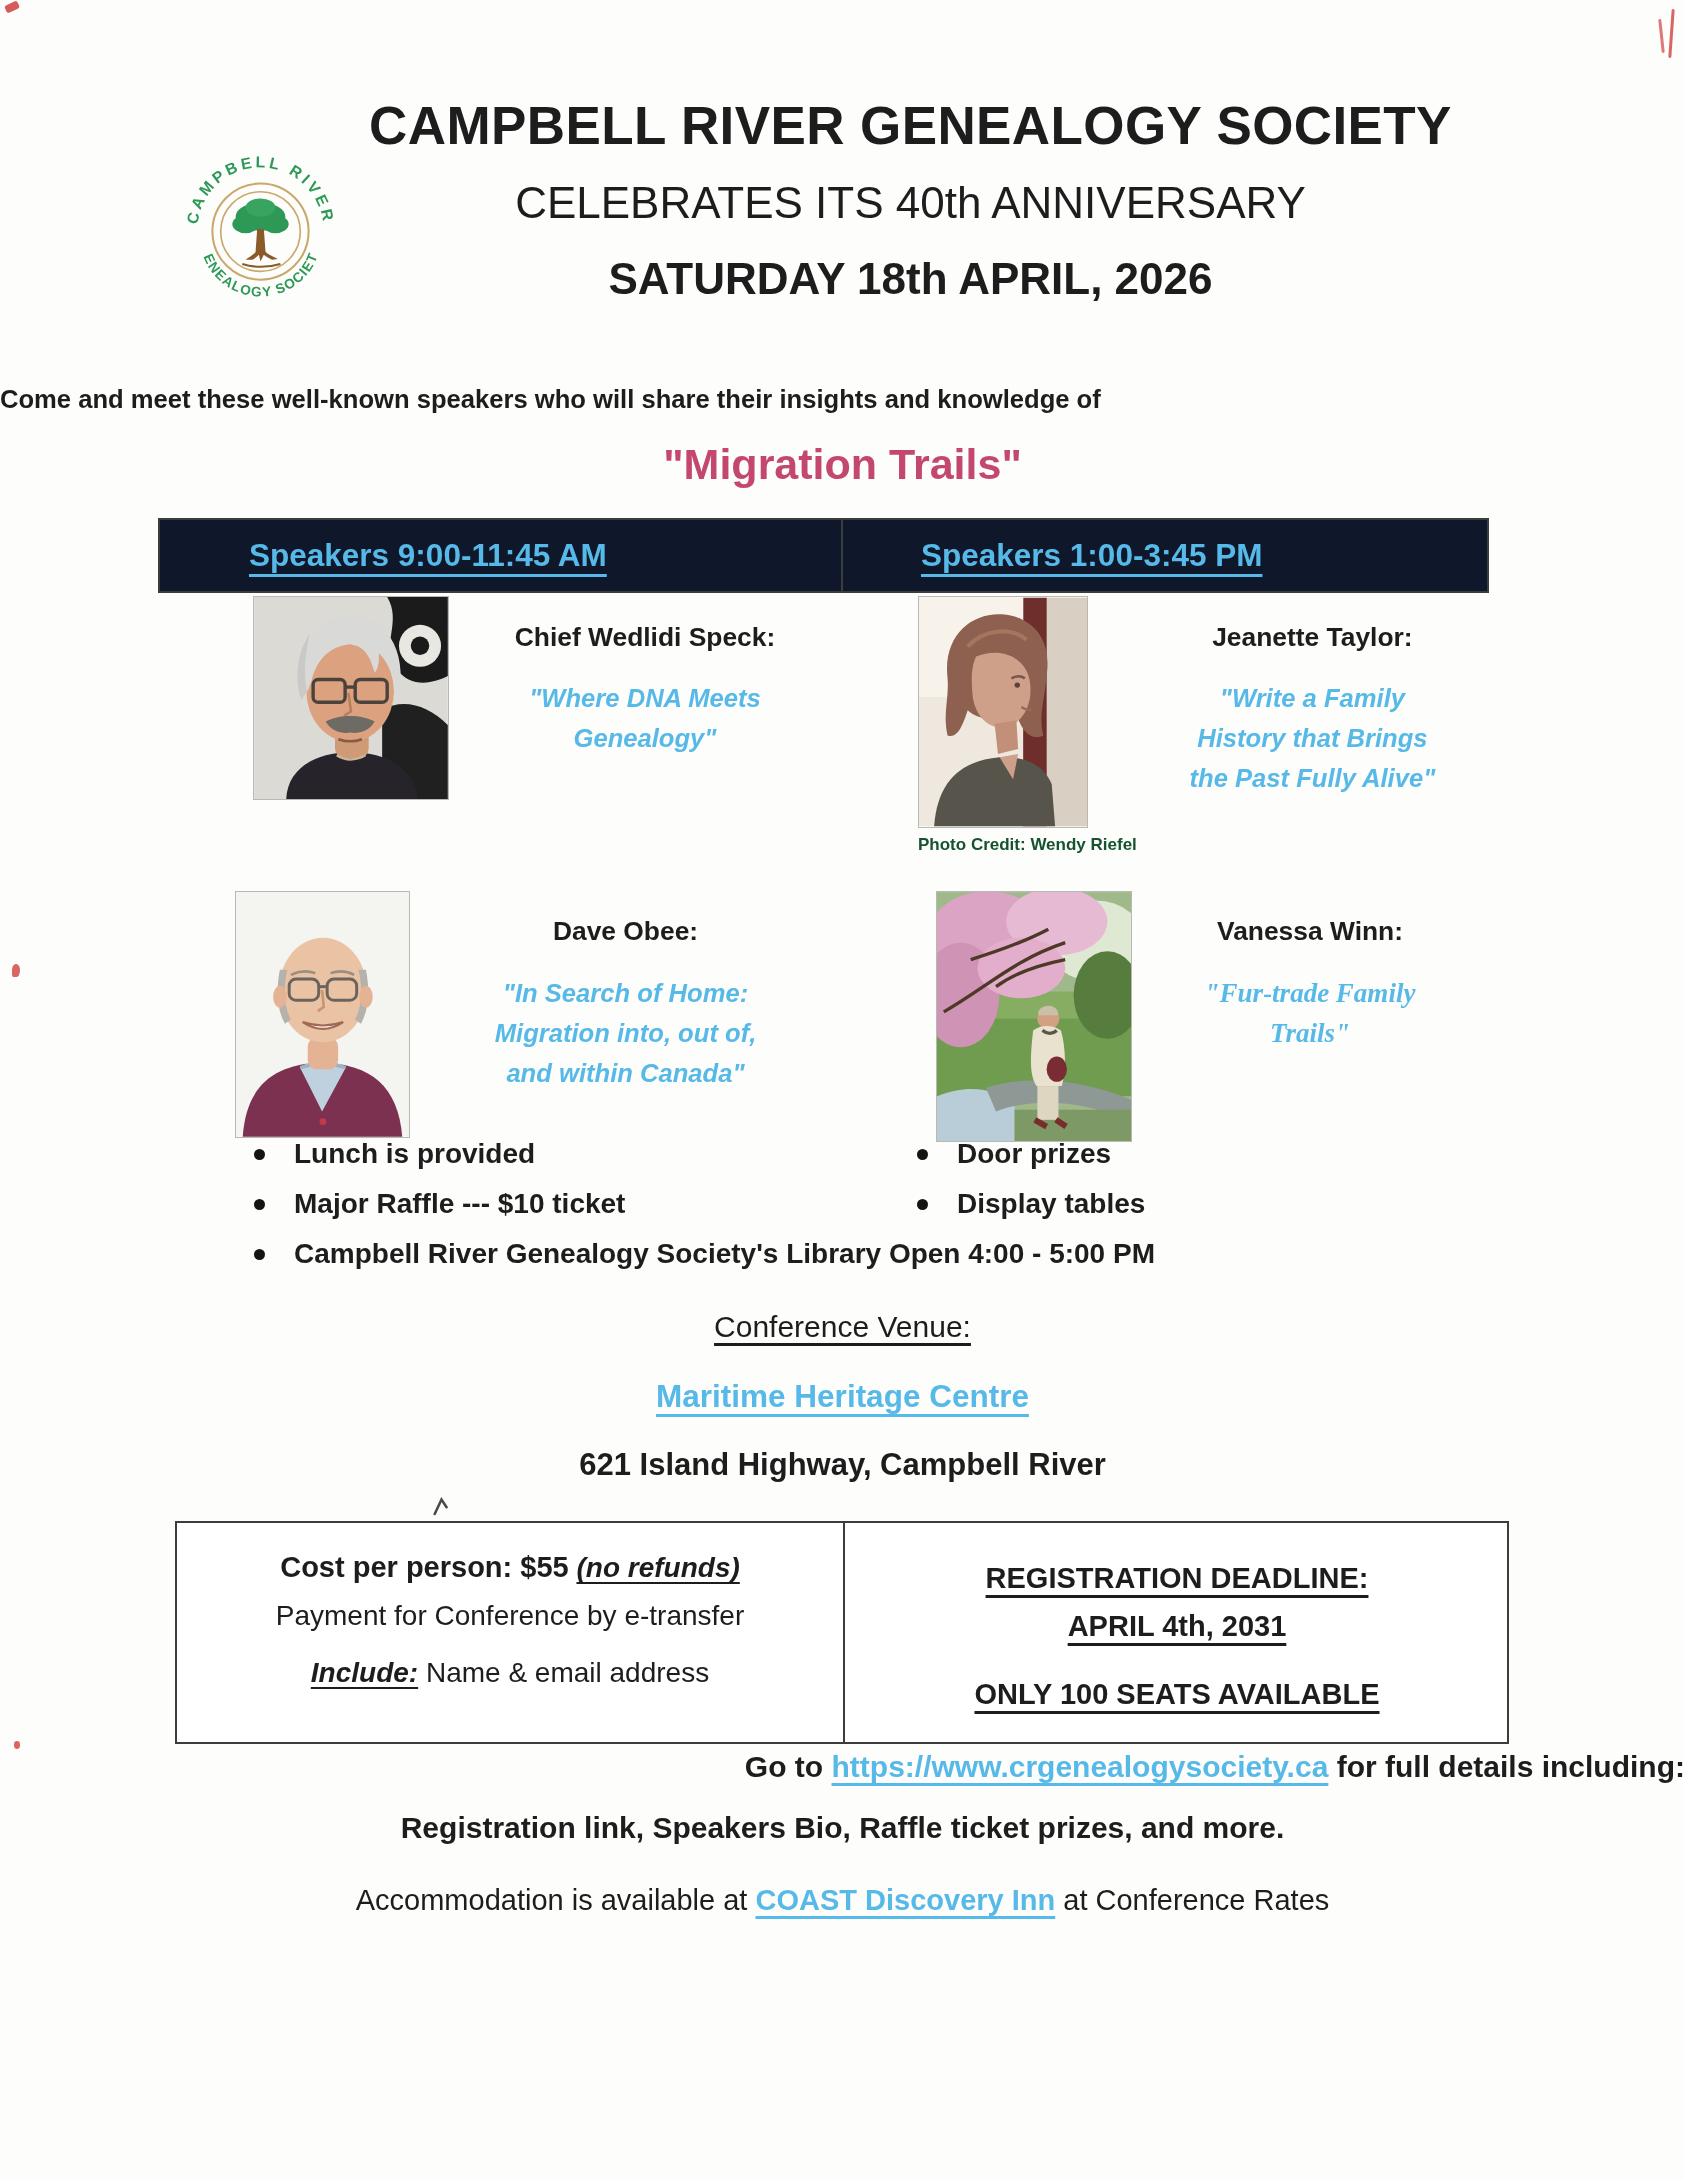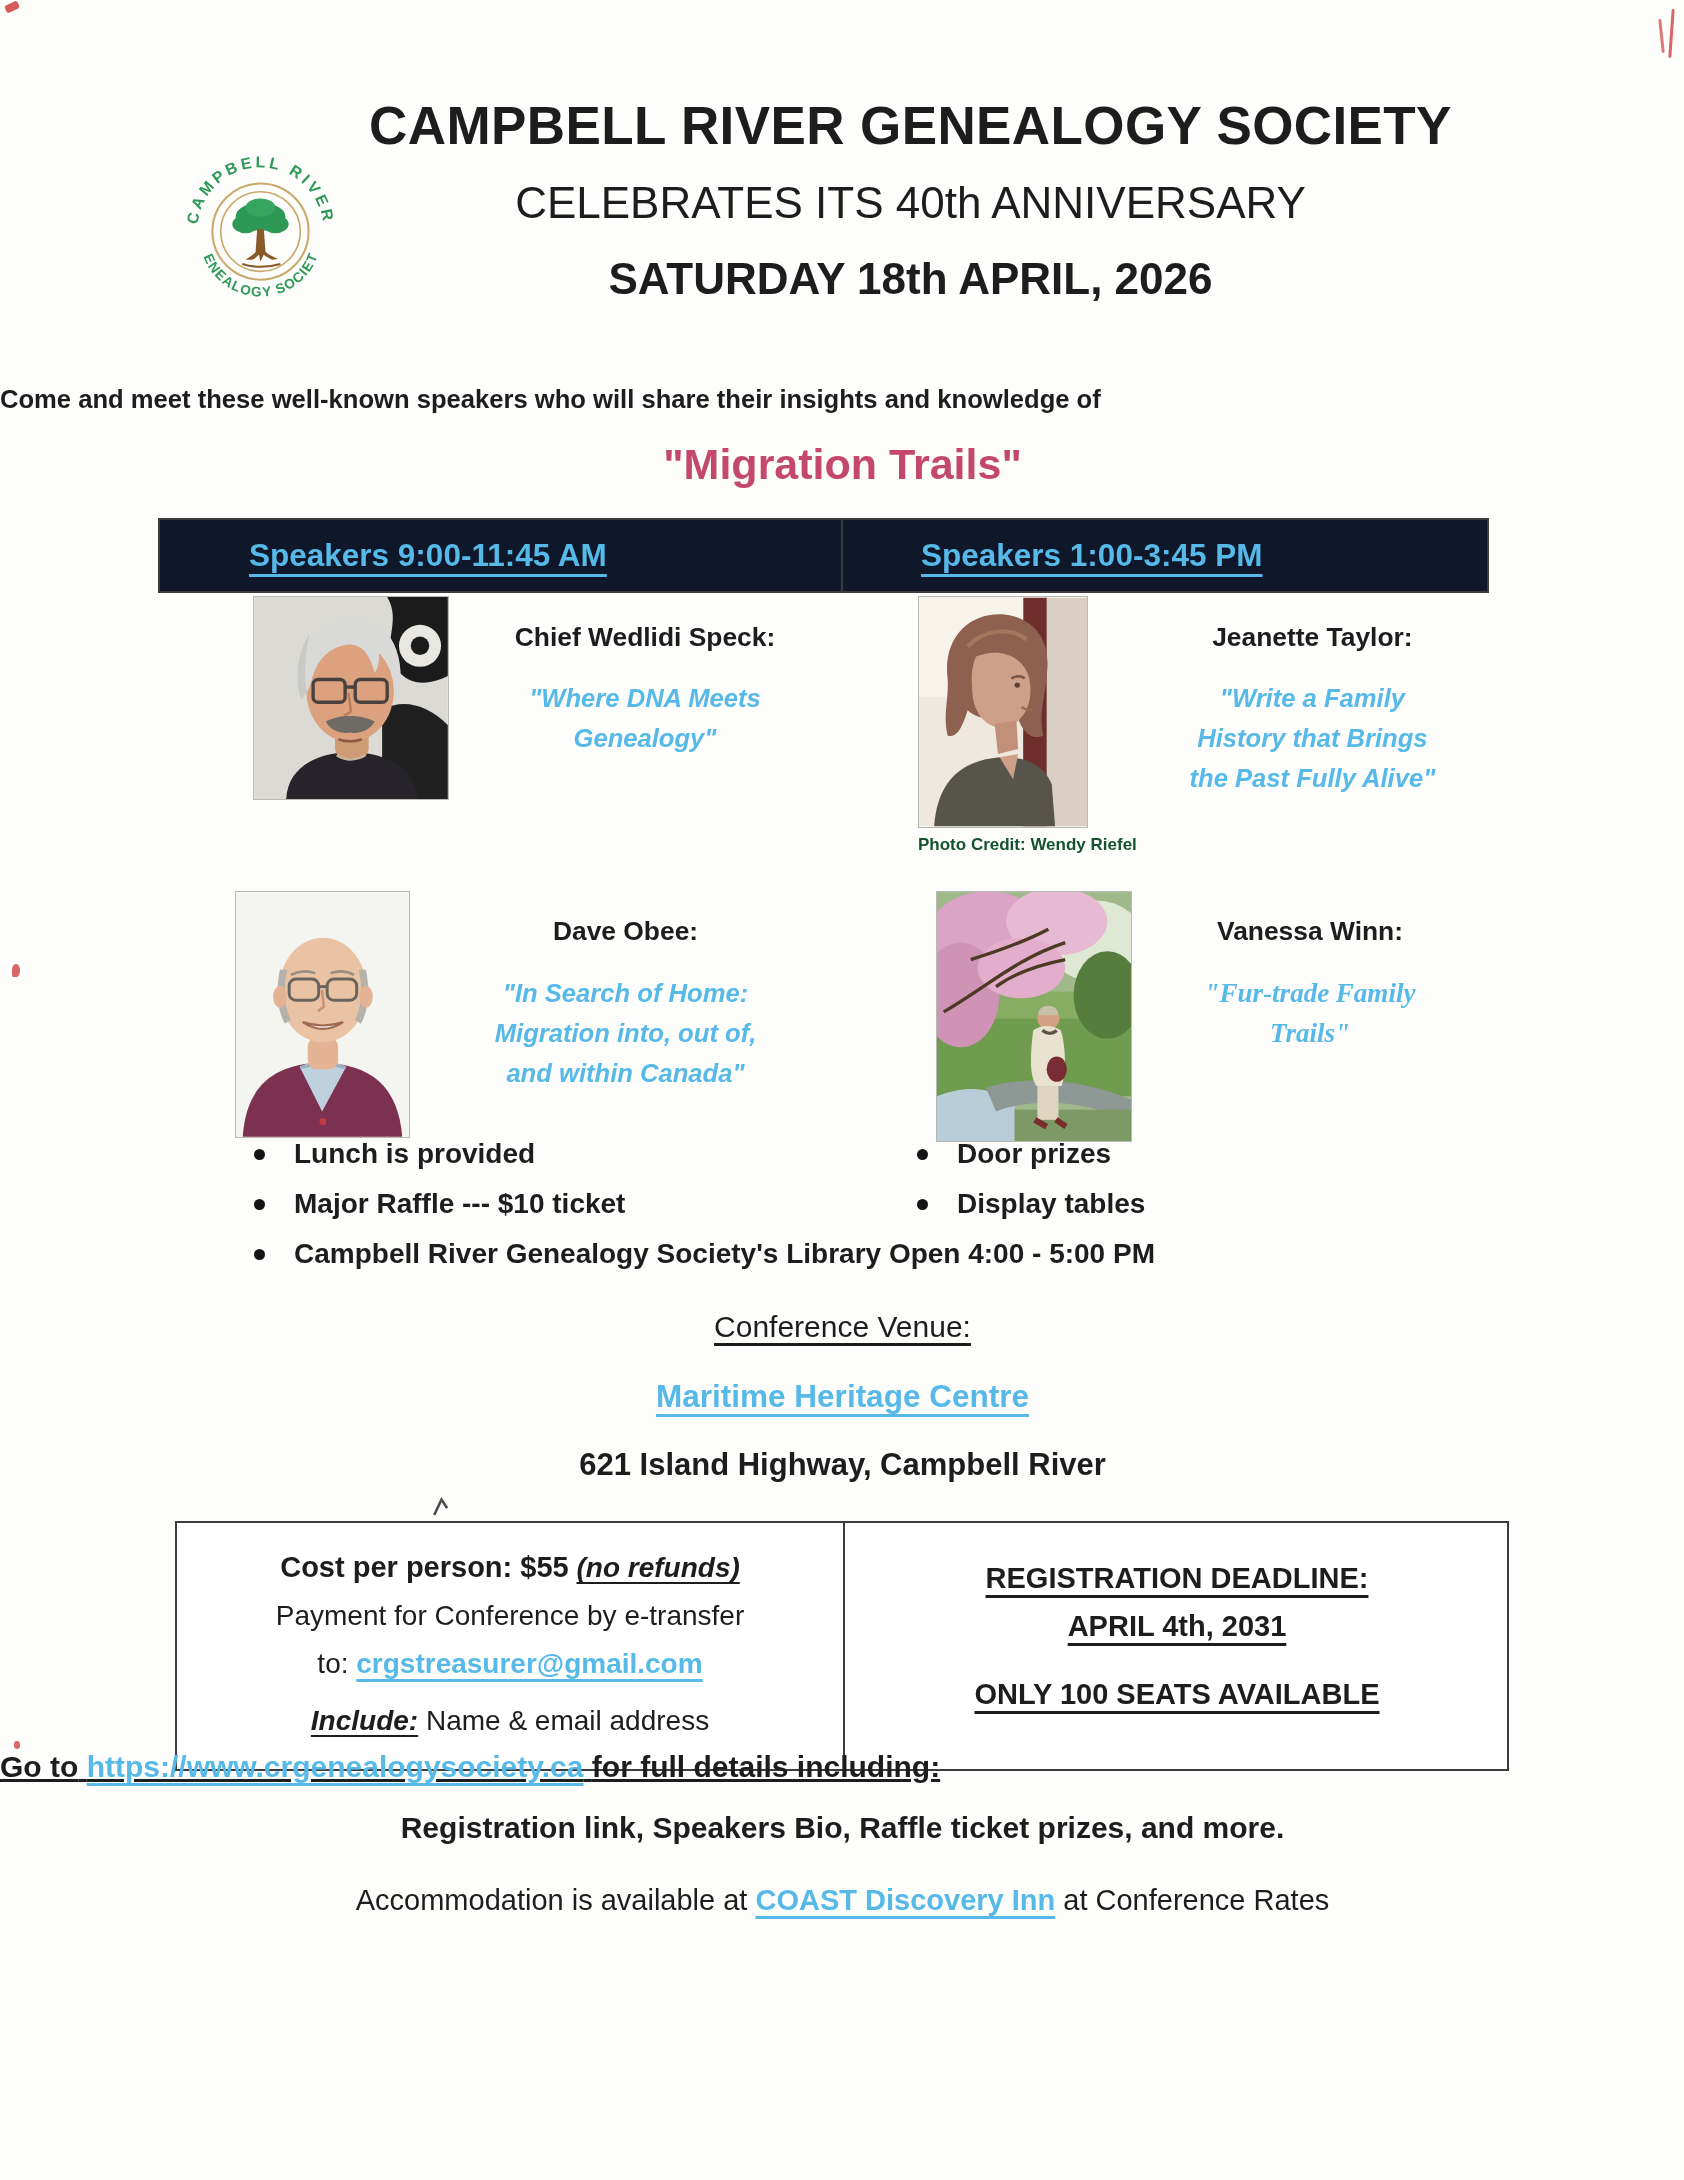--- a/index.html
+++ b/index.html
@@ -84,21 +84,21 @@
   .include-label{font-weight:bold;font-style:italic;
     text-decoration:underline;text-decoration-thickness:2.1px;text-underline-offset:5.1px;}
   .cost-cell.right{padding-top:31px;font-weight:bold;font-size:29px;}
   .reg-line{display:inline-block;text-decoration:underline;text-decoration-thickness:2.6px;
     text-underline-offset:6.8px;}
   .reg-gap{margin-top:20.4px;}
   .lnk{color:var(--blue);font-weight:bold;
     text-decoration:underline;text-decoration-thickness:2.6px;text-underline-offset:6px;}
 
   
-  .f1{top:1750px;text-align:left;font-size:30px;font-weight:bold;text-decoration:underline;}
+  .f1{top:1750px;text-align:right;font-size:30px;font-weight:bold;}
   .f2{top:1811px;text-align:center;font-size:30px;font-weight:bold;}
   .f3{top:1884px;text-align:center;font-size:29px;font-weight:normal;}
 
   
   .art{position:absolute;background:#cf4040;border-radius:2.6px;}
   .art.a1{left:5.1px;top:2.6px;width:13.6px;height:7.7px;transform:rotate(-25deg);opacity:.85;}
   .art.a2{right:12px;top:8.5px;width:3.4px;height:49px;transform:rotate(4deg);opacity:.8;}
   .art.a3{right:22px;top:19px;width:2.6px;height:34px;transform:rotate(-6deg);opacity:.7;}
   .art.a4{left:12px;top:964px;width:7.7px;height:12.8px;border-radius:50% 50% 50% 20%;opacity:.8;}
   .art.a5{left:13.6px;top:1741px;width:6.8px;height:7.7px;border-radius:50%;opacity:.8;}
@@ -322,24 +322,20 @@
     <div class="venue-address" style="margin-top:32px">621 Island Highway, Campbell River</div>
   </div>
 
   <div class="abs costbox">
     <div class="cost-cell left">
       <div>
         <span class="cost-bold">Cost per person: $55</span>
         <span class="cost-refund">(no refunds)</span>
       </div>
       <div>Payment for Conference by e-transfer</div>
-      <div>
-        <span>to:</span>
-        <span class="lnk">crgstreasurer@gmail.com</span>
-      </div>
       <div style="margin-top:8.5px">
         <span class="include-label">Include:</span>
         <span>Name &amp; email address</span>
       </div>
     </div>
     <div class="cost-cell right">
       <div><span class="reg-line">REGISTRATION DEADLINE:</span></div>
       <div><span class="reg-line">APRIL 4th, 2031</span></div>
       <div class="reg-gap"><span class="reg-line">ONLY 100 SEATS AVAILABLE</span></div>
     </div>

